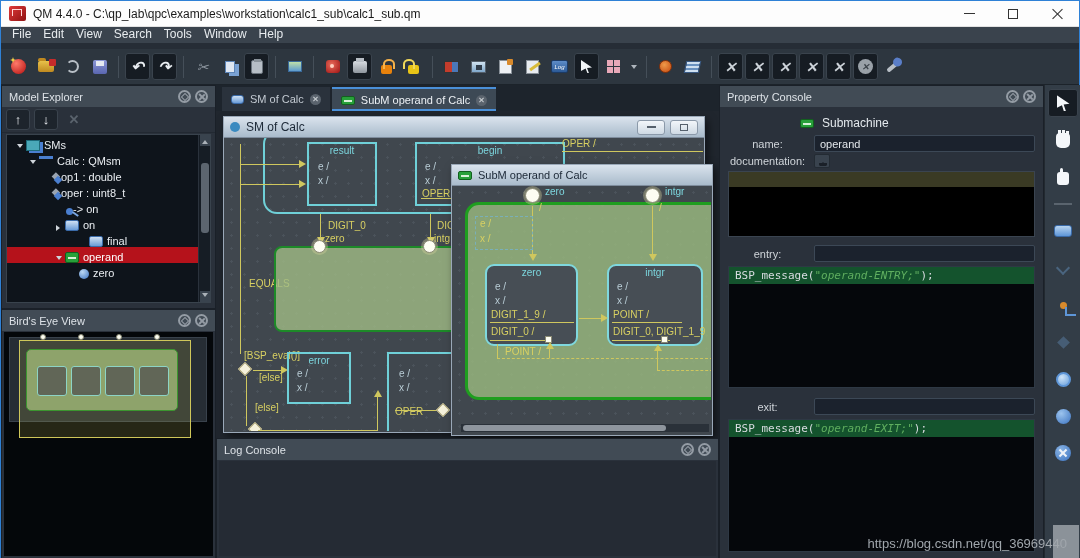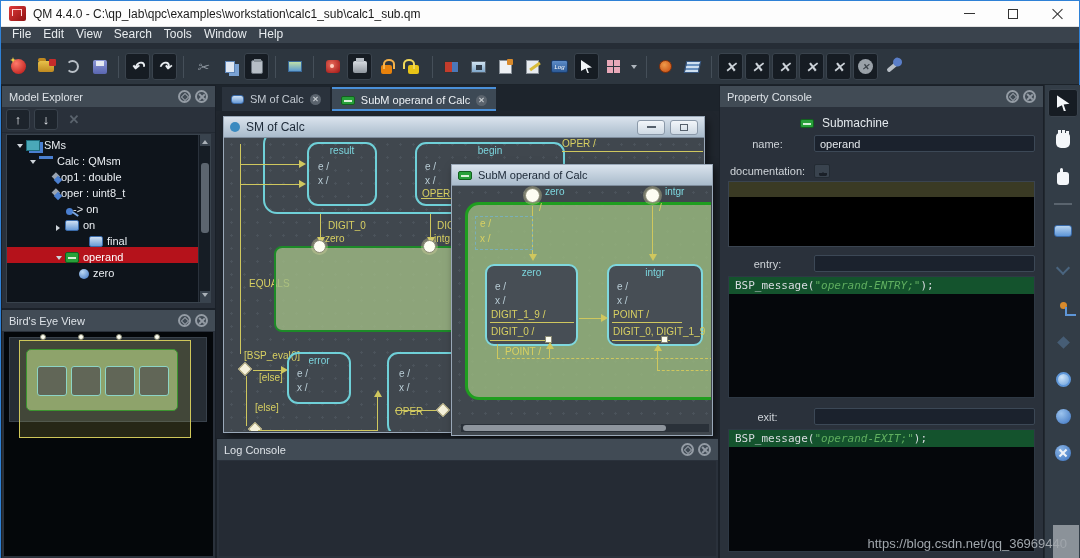--- a/index.html
+++ b/index.html
@@ -121,21 +121,21 @@
   .cx::before,.cx::after{content:"";position:absolute;left:5px;top:2.5px;width:1px;height:6px;background:#c8cdd2}
   .cx::before{transform:rotate(45deg)}.cx::after{transform:rotate(-45deg)}
   #mdi{position:absolute;left:215px;top:110px;width:503px;height:327px;background:#20262e;overflow:hidden}
   .iwin{position:absolute;border:1px solid #9aa8b8;box-shadow:3px 4px 8px rgba(0,0,0,.5);background:#40474e}
   .iwin-tb{height:21px;background:linear-gradient(#dae3ed,#a9bbcb);display:flex;align-items:center;padding:0 6px;color:#1c2836;font-size:12px;border-bottom:1px solid #7e8c9c}
   .tbtn{width:28px;height:15px;border:1px solid #8b99a9;border-radius:3px;background:linear-gradient(#f2f6fa,#cfdae4);margin-left:5px;display:flex;align-items:center;justify-content:center}
   .tbtn .mi{width:9px;height:2px;background:#55606c}
   .tbtn .mx{width:8px;height:7px;border:1px solid #55606c}
   .cnv{position:absolute;left:1px;right:1px;bottom:1px;background-color:#40474e;background-image:radial-gradient(#4b535b 1px,transparent 1.4px);background-size:13px 13px;overflow:hidden}
   
-  .st{position:absolute;border:2px solid #6fd0d8;border-radius:11px;font-size:10px;color:#b9cdd6}
+  .st{position:absolute;border:2px solid #6fd0d8;border-radius:0;font-size:10px;color:#b9cdd6}
   .sttl{position:absolute;left:0;right:0;top:1px;text-align:center;color:#7cd6de}
   .dl{position:absolute;white-space:nowrap;font-size:10px}
   .tl{color:#7cd6de}.yl{color:#d8d062}.bgr{color:#b9cdd6}
   .hl{position:absolute;height:1px;background:#cfc75e}
   .vl{position:absolute;width:1px;background:#cfc75e}
   .dshh{position:absolute;height:0;border-top:1px dashed #cfc75e}
   .ar{position:absolute;width:0;height:0}
   .ar.r{border:4px solid transparent;border-left:7px solid #cfc75e;border-right:0}
   .ar.d{border:4px solid transparent;border-top:7px solid #cfc75e;border-bottom:0}
   .ar.u{border:4px solid transparent;border-bottom:7px solid #cfc75e;border-top:0}
@@ -596,21 +596,21 @@
     </div>
     <div id="pe-content">
       <div class="pe-row" style="justify-content:flex-start;padding-left:72px;margin-top:4px">
         <span class="tico-g" style="margin-right:8px"></span>
         <span style="font-size:12px">Submachine</span>
       </div>
       <div class="pe-row">
         <span class="pe-lab">name:</span>
         <input class="pin" value="operand" style="">
       </div>
-      <div class="pe-row" style="margin-top:12px">
+      <div class="pe-row" style="margin-top:2px">
         <span class="pe-lab">documentation:</span>
         <span class="ej"></span>
       </div>
       <div class="docbox">
           <div class="cline"></div>
         </div>
       <div class="pe-row" style="margin-top:8px">
         <span class="pe-lab">entry:</span>
         <input class="pin" value="" style="">
       </div>

